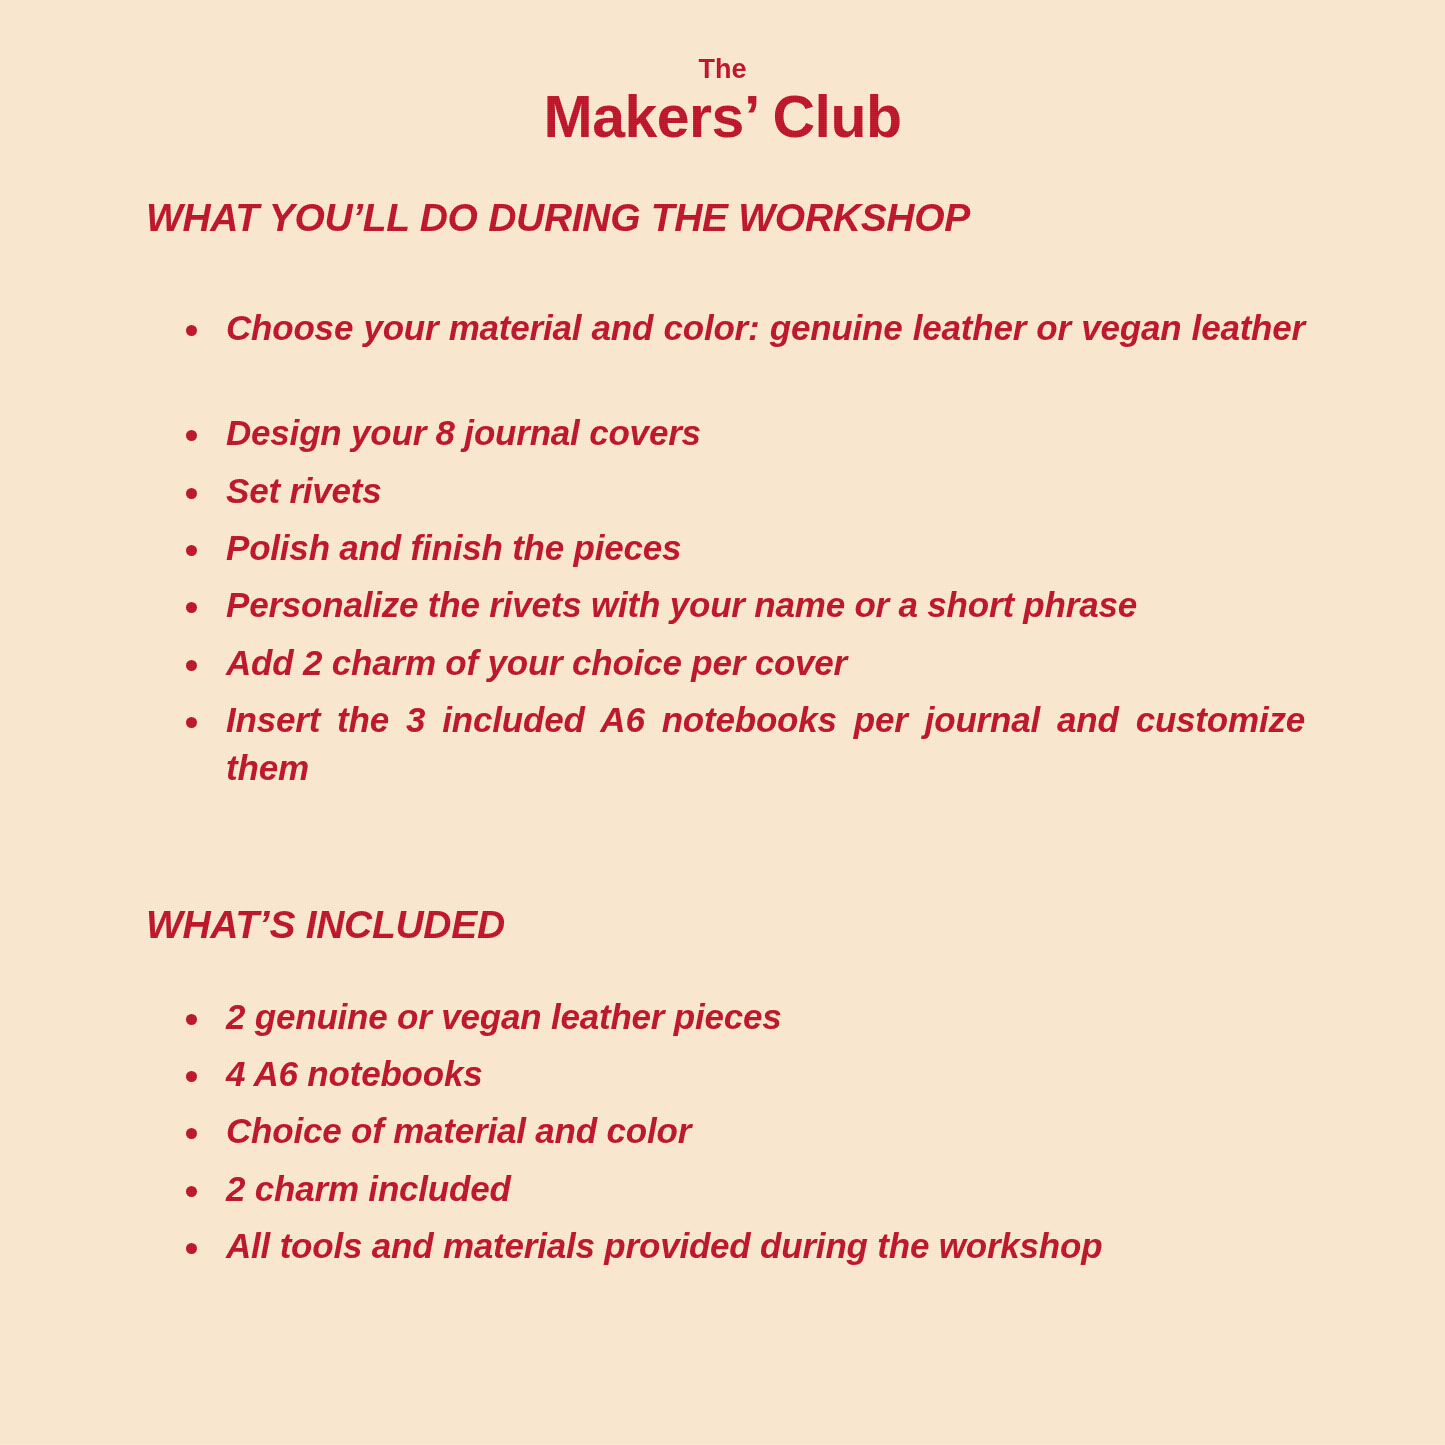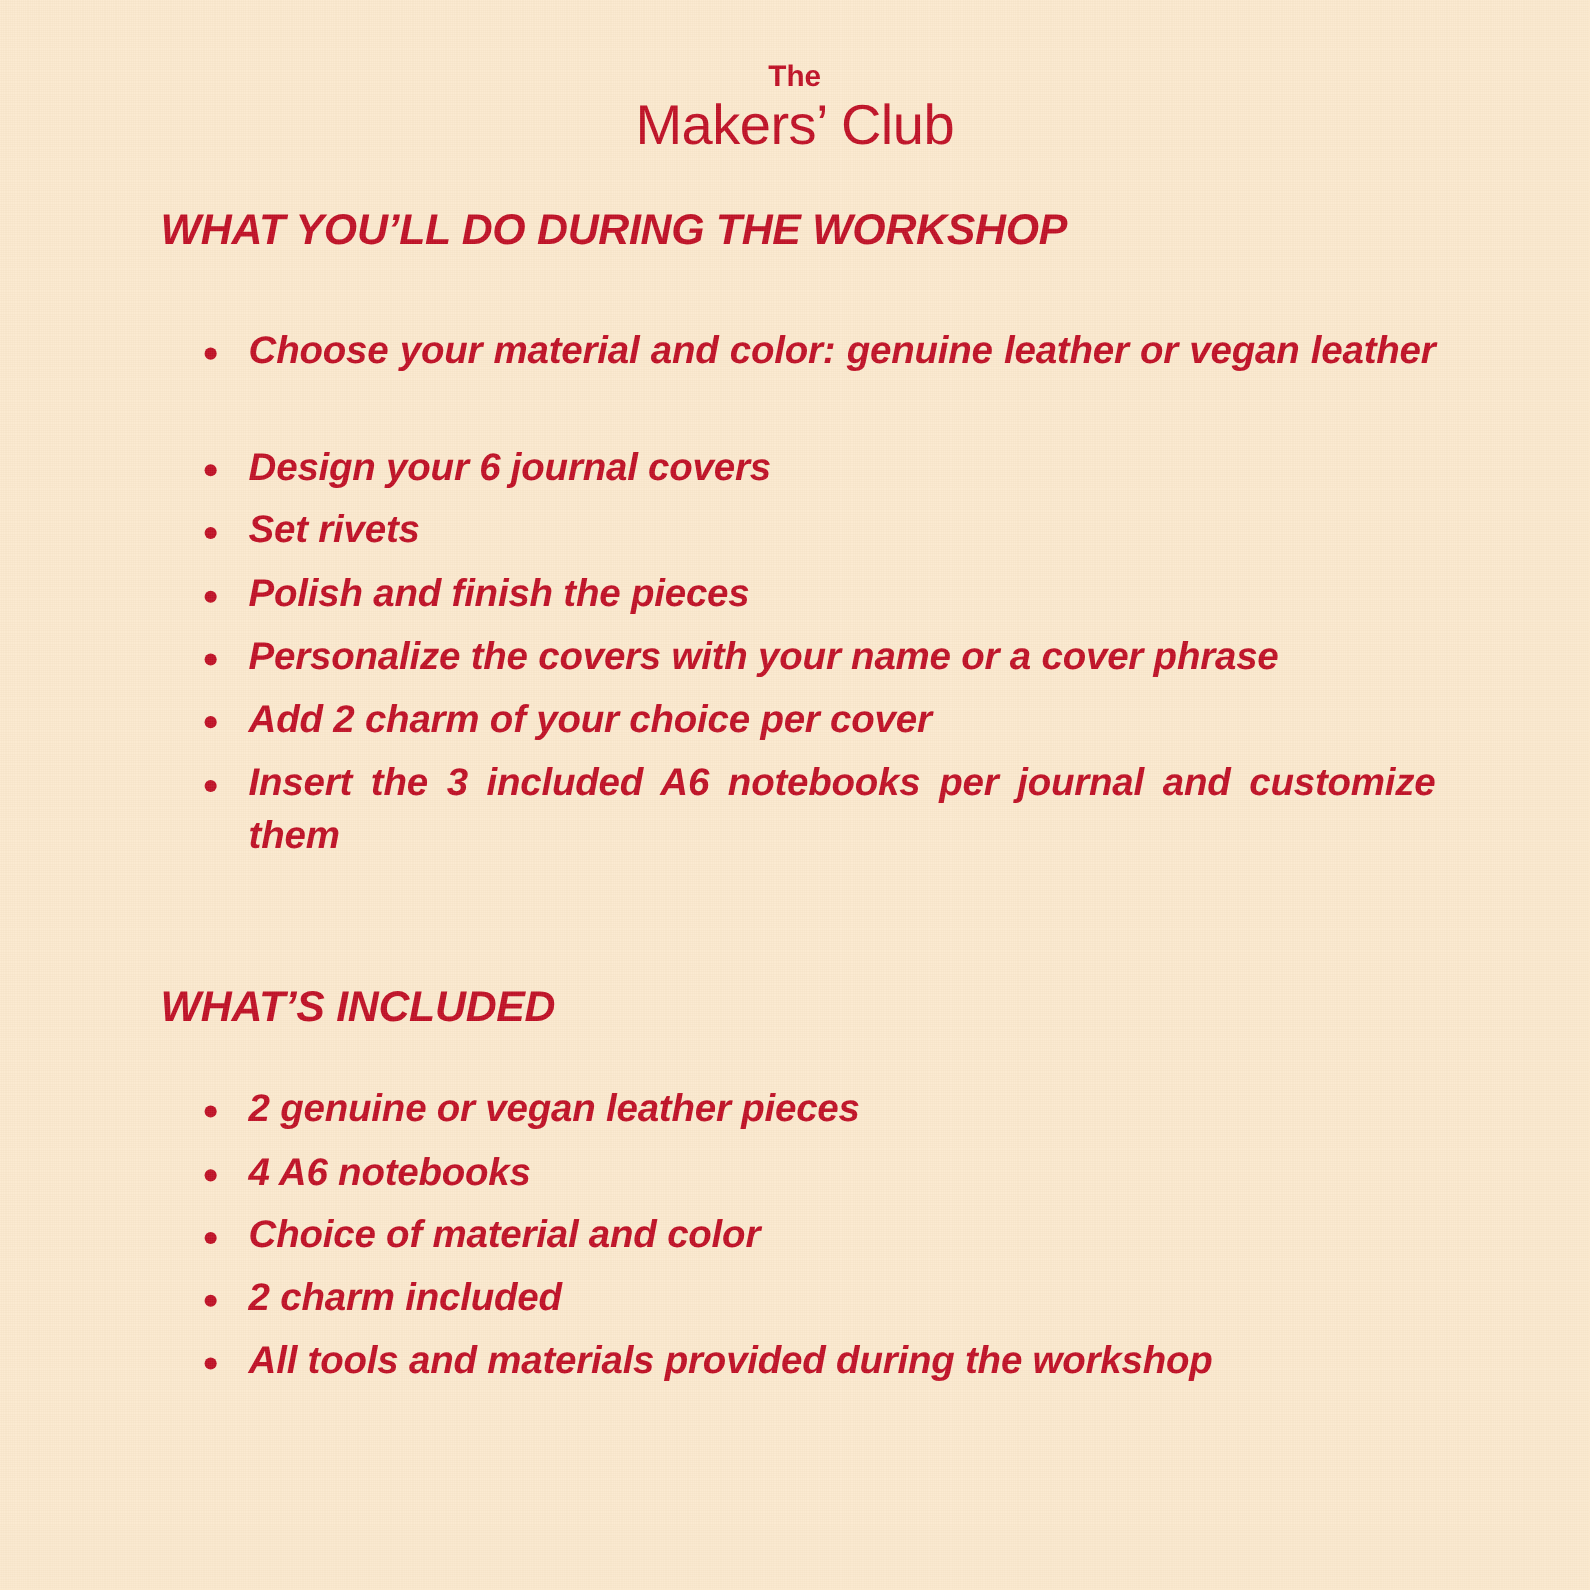--- a/index.html
+++ b/index.html
@@ -39,22 +39,22 @@
     margin-bottom: 48px;
   }
   .brand-the {
     font-size: 27px;
     font-weight: 700;
     letter-spacing: 0px;
     line-height: 1;
     margin-bottom: 4px;
   }
   .brand-name {
-    font-size: 51px;
-    font-weight: 400;
+    font-size: 59px;
+    font-weight: 700;
     letter-spacing: -0.5px;
     line-height: 1.05;
   }
 
   
   .section-heading {
     font-size: 39px;
     font-weight: 700;
     letter-spacing: -0.3px;
     line-height: 1.1;
@@ -115,33 +115,33 @@
 
   <div class="spacer-lg"></div>
 
   <ul class="bullets">
     <li class="justify">
       <span class="dot"></span>
       <span class="txt">Choose your material and color: genuine leather or vegan leather</span>
     </li>
     <li>
       <span class="dot"></span>
-      <span class="txt">Design your 6 journal covers</span>
+      <span class="txt">Design your 8 journal covers</span>
     </li>
     <li>
       <span class="dot"></span>
       <span class="txt">Set rivets</span>
     </li>
     <li>
       <span class="dot"></span>
       <span class="txt">Polish and finish the pieces</span>
     </li>
     <li>
       <span class="dot"></span>
-      <span class="txt">Personalize the covers with your name or a cover phrase</span>
+      <span class="txt">Personalize the rivets with your name or a short phrase</span>
     </li>
     <li>
       <span class="dot"></span>
       <span class="txt">Add 2 charm of your choice per cover</span>
     </li>
     <li class="justify">
       <span class="dot"></span>
       <span class="txt">Insert the 3 included A6 notebooks per journal and customize them</span>
     </li>
   </ul>

